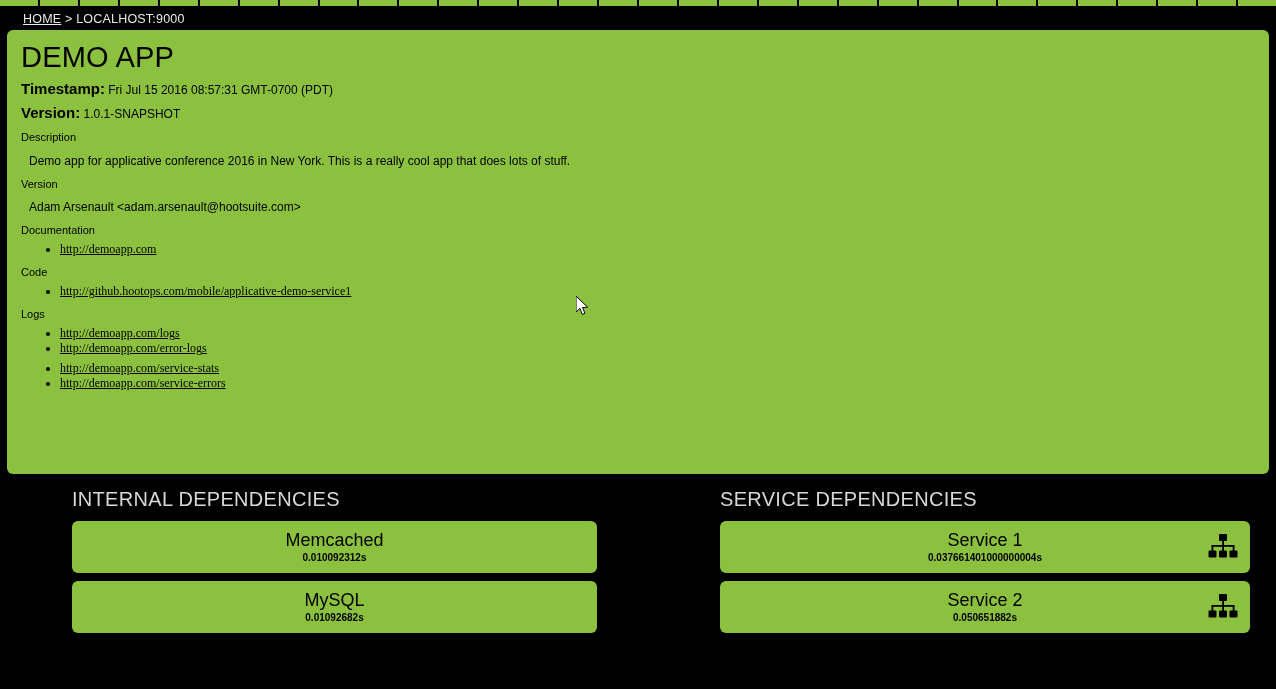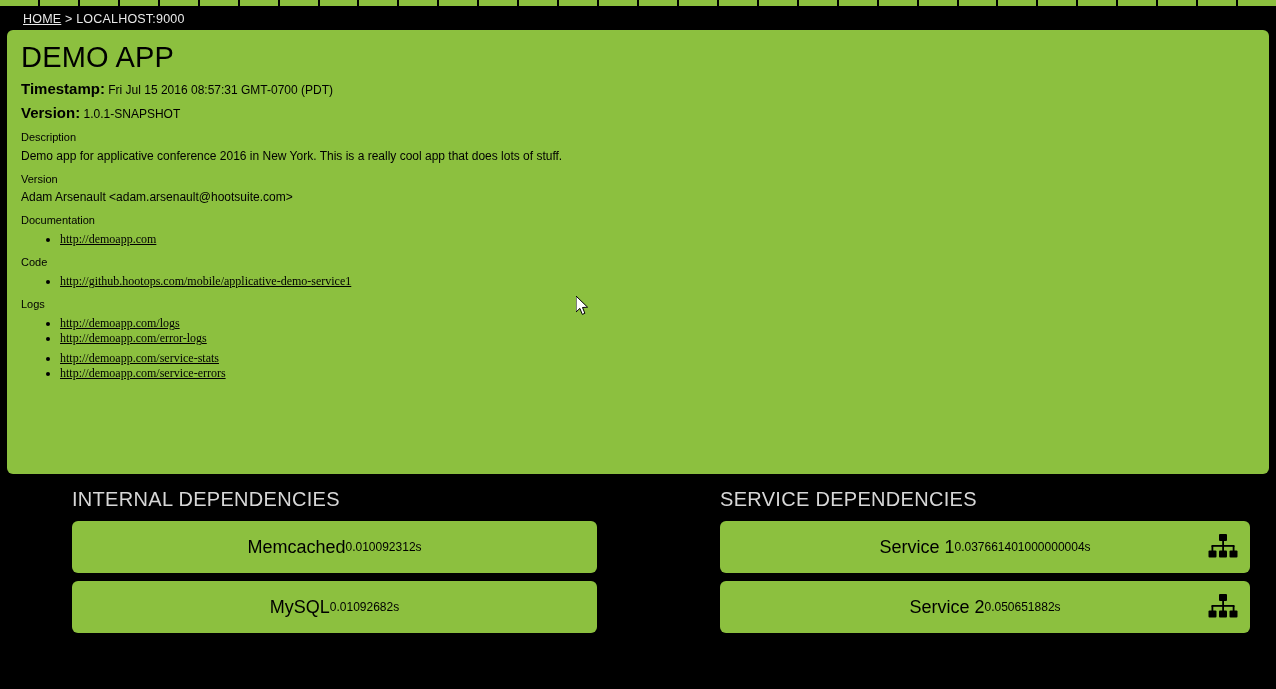--- a/index.html
+++ b/index.html
@@ -91,21 +91,21 @@
 
   .section-head {
     font-size: 11px;
     font-weight: normal;
     margin: 9px 0 3px 0;
     line-height: 1.2;
   }
   .section-text {
     font-size: 12px;
     line-height: 16px;
-    margin: 0;
+    margin: 8px;
   }
 
   ul.link-list {
     margin: 5px 0 0 0;
     padding-left: 39px;
     list-style: disc;
   }
   ul.link-list li {
     font-size: 12px;
     line-height: 15px;
@@ -145,34 +145,35 @@
   }
 
   .dep-card {
     background: #8cc03f;
     border-radius: 6px;
     height: 52px;
     margin-bottom: 8px;
     position: relative;
     box-sizing: border-box;
     display: flex;
-    flex-direction: row;
+    flex-direction: column;
     align-items: center;
     justify-content: center;
     cursor: pointer;
   }
   .dep-name {
     font-size: 18px;
     line-height: 21px;
     color: #000;
   }
   .dep-time {
-    font-size: 12px;
+    font-size: 10px;
     line-height: 14px;
     color: #000;
+    font-weight: bold;
   }
   .dep-icon {
     position: absolute;
     right: 12px;
     top: 50%;
     transform: translateY(-50%);
     width: 30px;
     height: 26px;
   }
 

